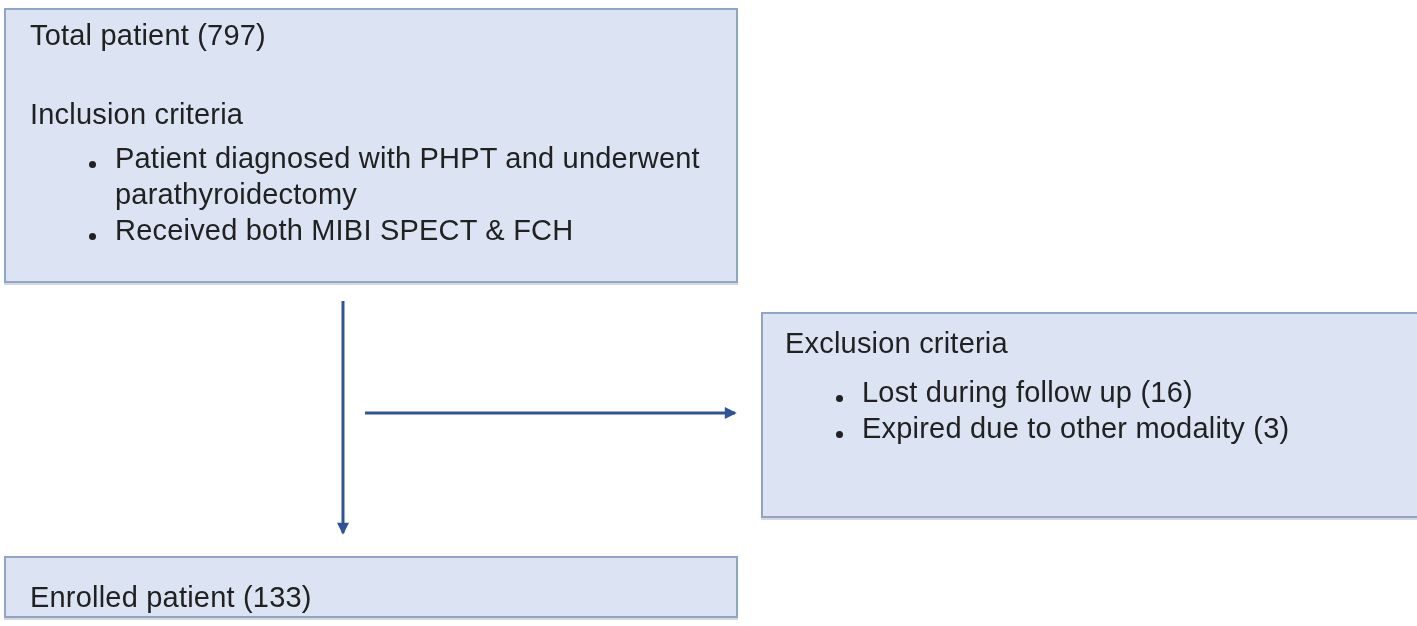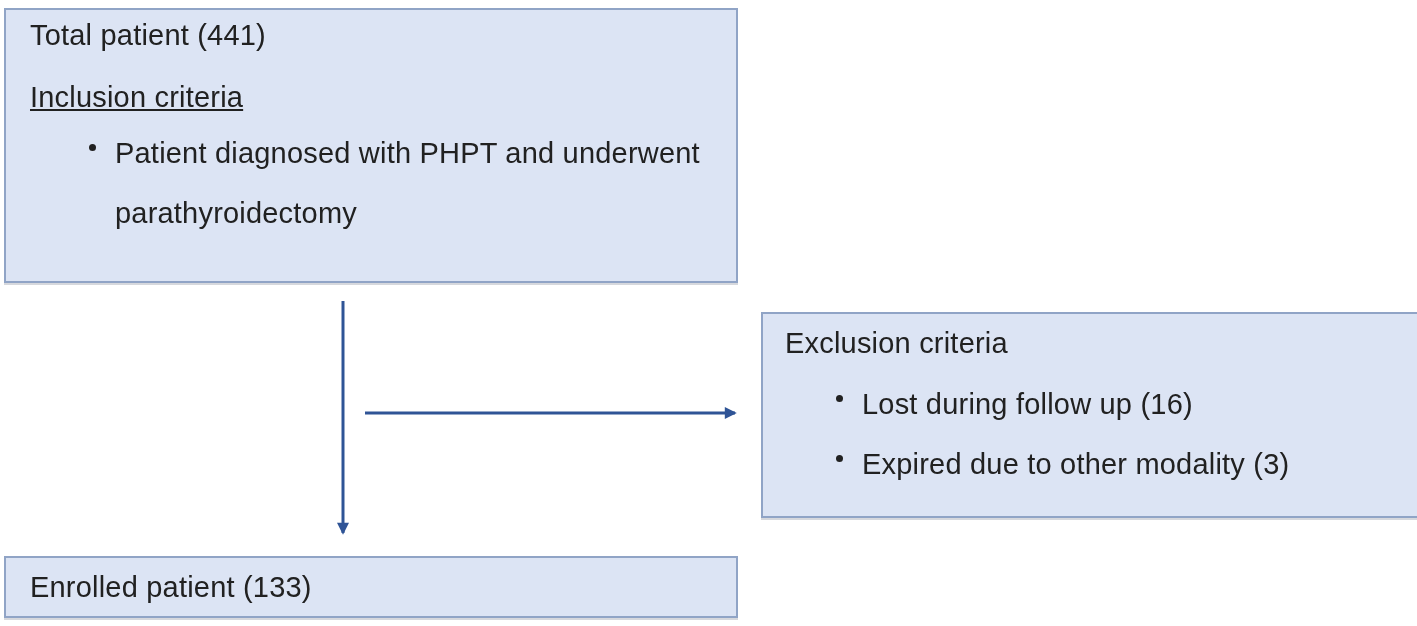--- a/index.html
+++ b/index.html
@@ -38,35 +38,35 @@
   .box-exclusion {
     left: 761px; top: 312px;
     width: 777px; height: 206px;
     padding: 10px 16px 0 22px;
   }
   .box-enrolled {
     left: 4px; top: 556px;
     width: 734px; height: 62px;
     padding-left: 24px;
     display: flex;
-    align-items: center;
+    align-items: flex-end;
   }
   .box-title { line-height: 38px; }
   .box-heading { line-height: 38px; }
-  .box-total .box-heading { margin-top: 24px; text-decoration: underline; }
+  .box-total .box-heading { margin-top: 41px; }
   ul.bullets {
     list-style: none;
     margin-top: 7px;
   }
   .box-total ul.bullets { margin-left: 57px; }
   .box-exclusion ul.bullets { margin-top: 12px; margin-left: 49px; }
   ul.bullets li {
     position: relative;
     padding-left: 28px;
-    line-height: 60px;
+    line-height: 36px;
   }
   ul.bullets li::before {
     content: "";
     position: absolute;
     left: 2px; top: 21px;
     width: 7px; height: 7px;
     border-radius: 50%;
     background: var(--text);
   }
   svg.arrows {
@@ -77,24 +77,25 @@
   }
   .arrow-line { stroke: var(--arrow); stroke-width: 3; fill: none; }
   .arrow-head { fill: var(--arrow); }
 </style>
 </head>
 <body>
 
 <div class="canvas">
 
   <div class="box box-total">
-    <div class="box-title">Total patient (441)</div>
+    <div class="box-title">Total patient (797)</div>
     <div class="box-heading">Inclusion criteria</div>
     <ul class="bullets">
       <li>Patient diagnosed with PHPT and underwent parathyroidectomy</li>
+      <li>Received both MIBI SPECT &amp; FCH</li>
     </ul>
   </div>
 
   <div class="box box-exclusion">
     <div class="box-heading">Exclusion criteria</div>
     <ul class="bullets">
       <li>Lost during follow up (16)</li>
       <li>Expired due to other modality (3)</li>
     </ul>
   </div>

